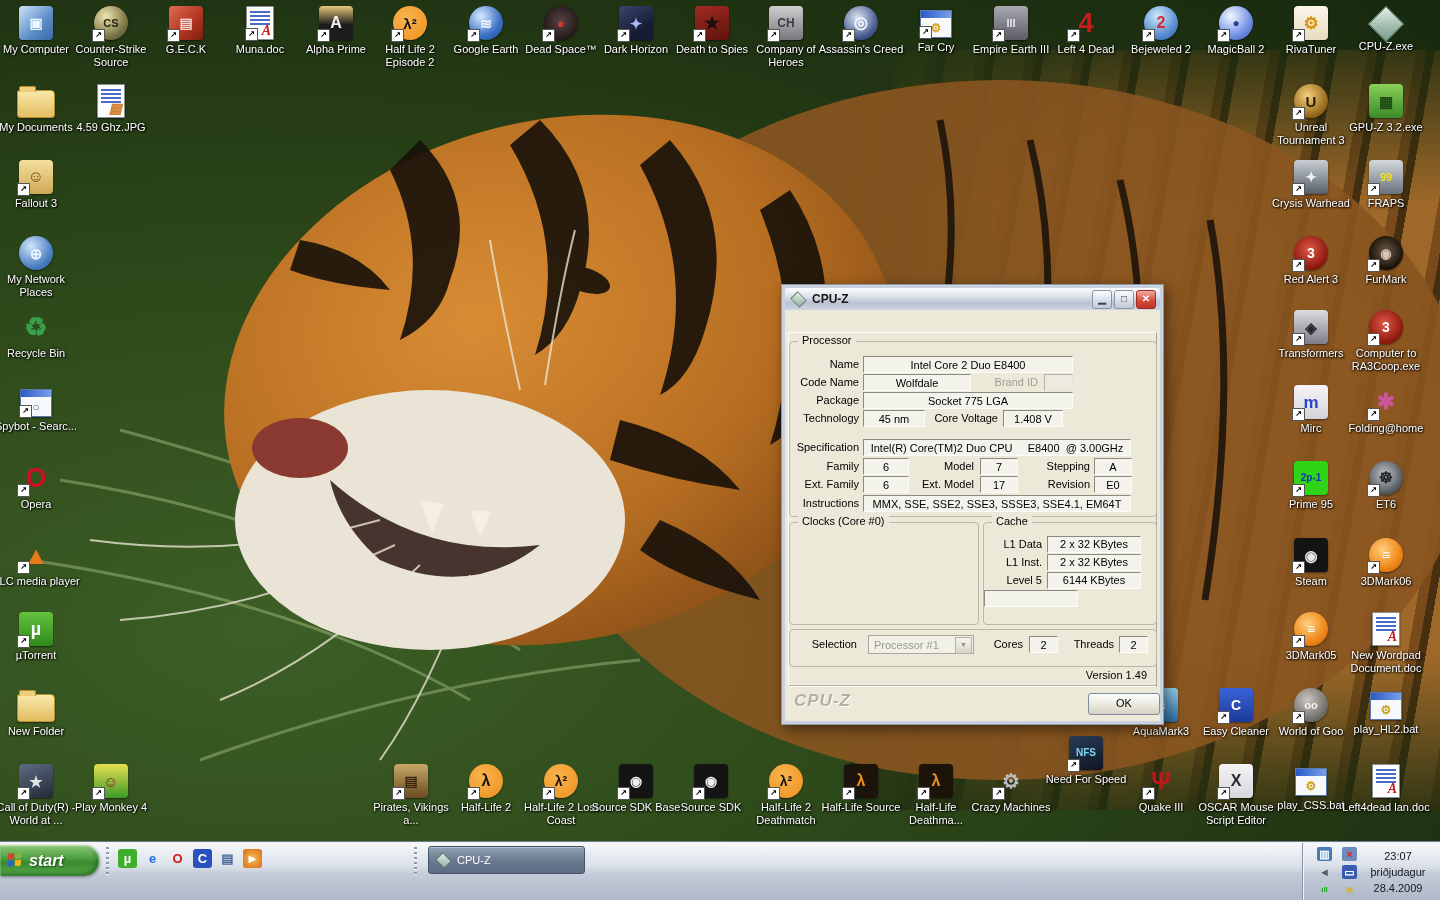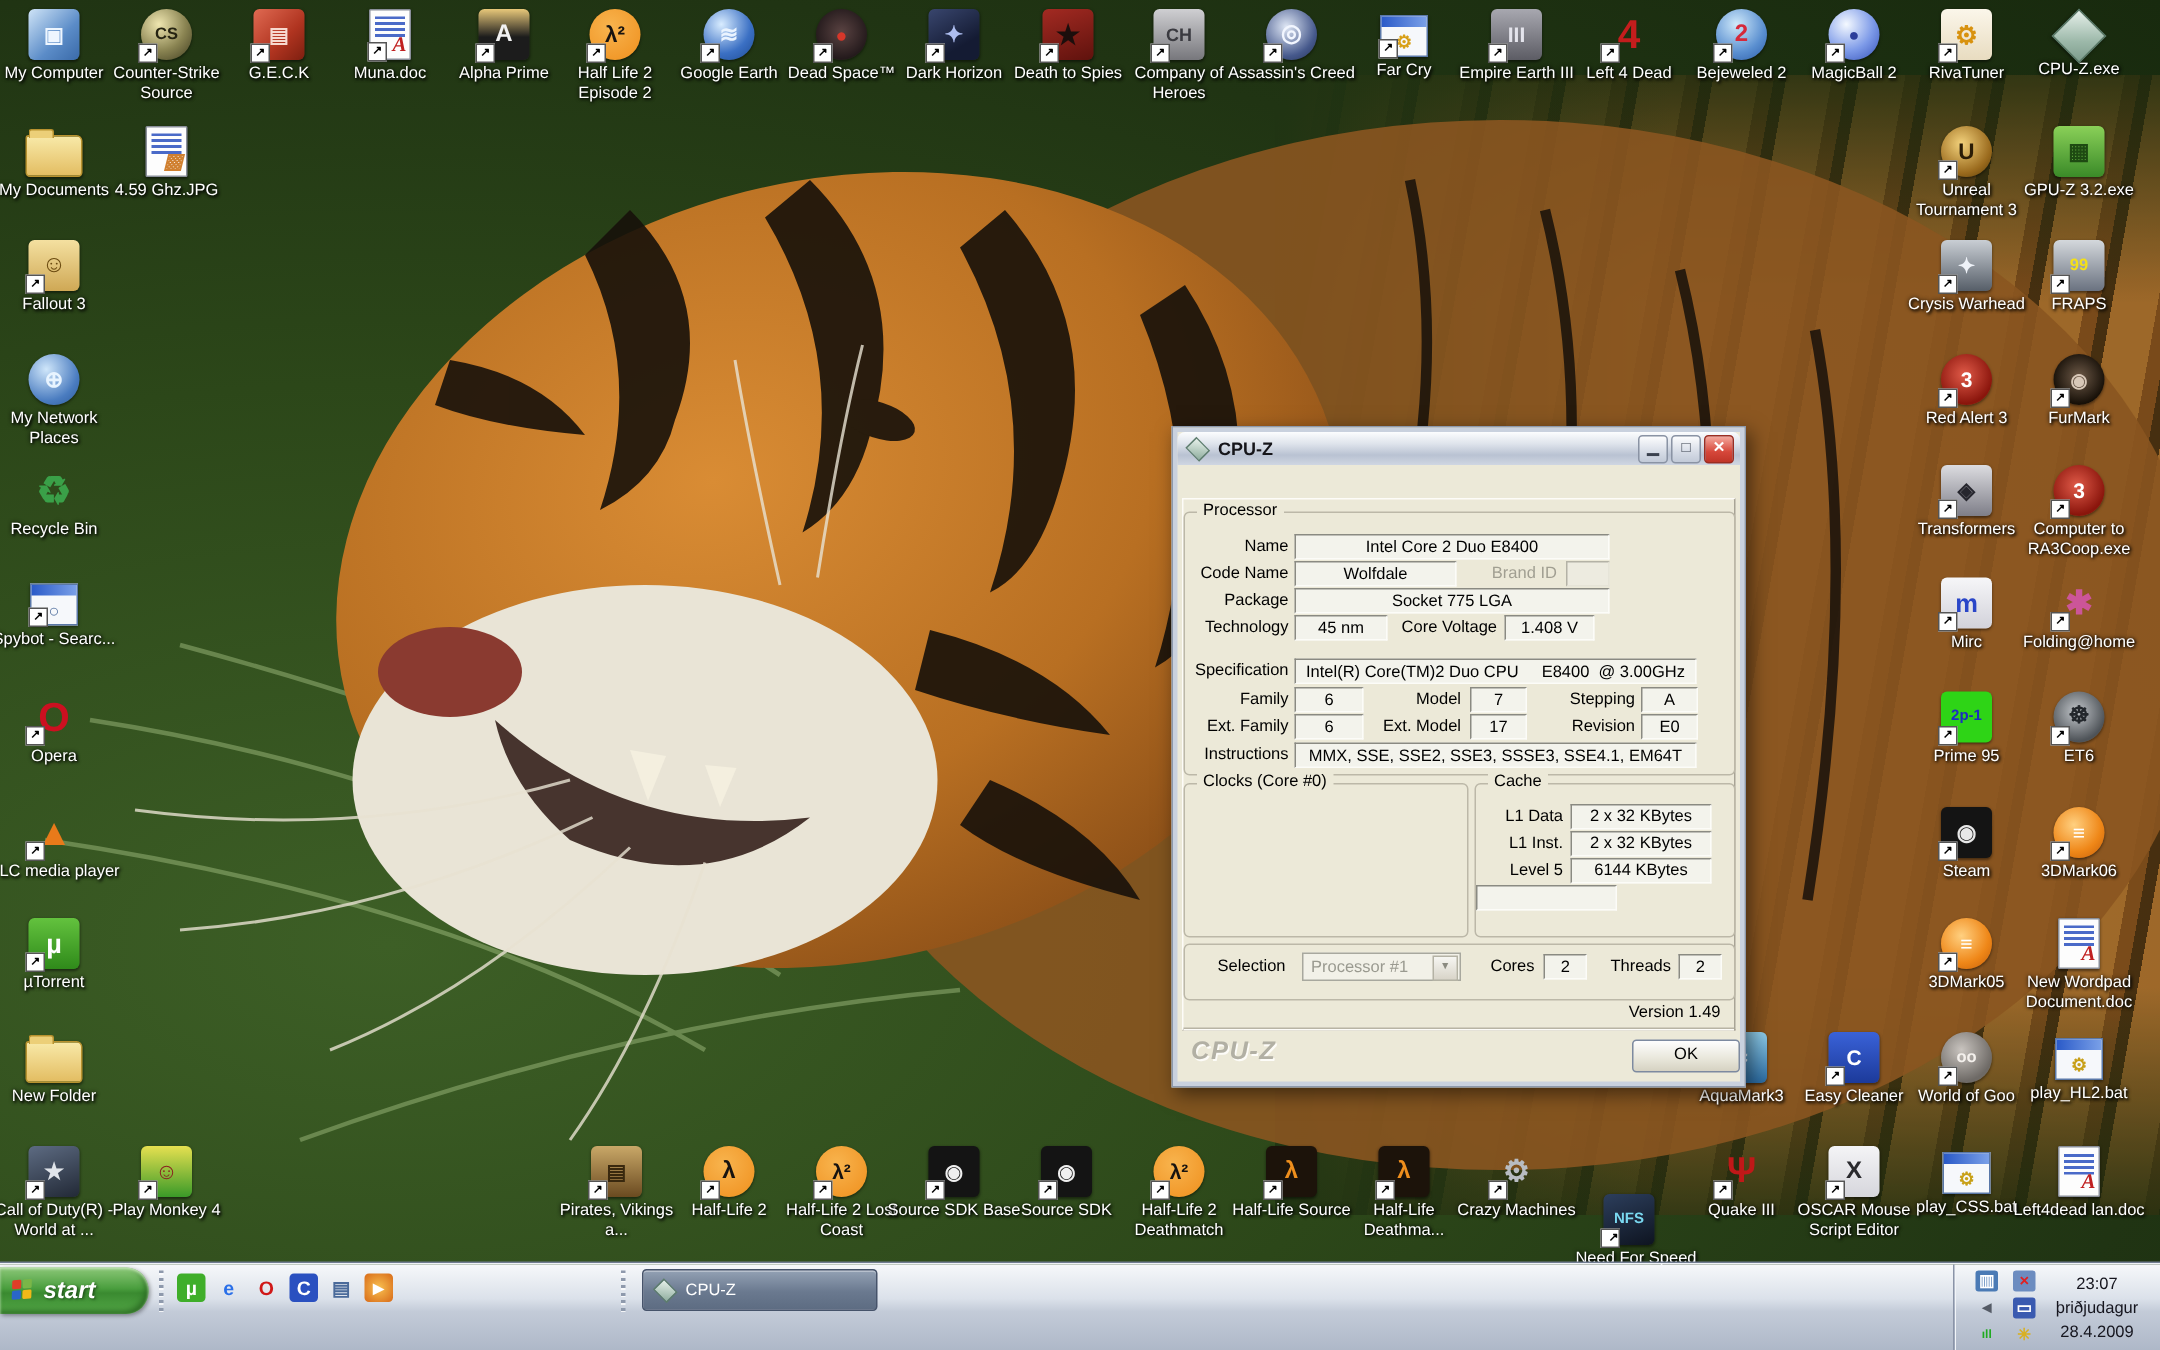--- a/index.html
+++ b/index.html
@@ -271,21 +271,21 @@
       </div>
       <div class="dicon" style="left: 891px; top: 6px;">
         <div class="ic s-wi">
           <span class="g" style="font-size: 12px; color: rgb(216, 160, 24);">⚙</span>
           <span class="sc">↗</span>
         </div>
         <div class="dlabel">Far Cry</div>
       </div>
       <div class="dicon" style="left: 966px; top: 6px;">
         <div class="ic s-sq" style="background: linear-gradient(rgb(168, 168, 176), rgb(92, 92, 100));">
-          <span class="g" style="font-size: 14px; color: rgb(228, 228, 236);">III</span>
+          <span class="g" style="font-size: 11px; color: rgb(228, 228, 236);">III</span>
           <span class="sc">↗</span>
         </div>
         <div class="dlabel">Empire Earth III</div>
       </div>
       <div class="dicon" style="left: 1041px; top: 6px;">
         <div class="ic s-pl">
           <span class="g" style="font-size: 27px; color: rgb(196, 29, 29);">4</span>
           <span class="sc">↗</span>
         </div>
         <div class="dlabel">Left 4 Dead</div>
@@ -608,21 +608,21 @@
         </div>
         <div class="dlabel">Half-Life Deathma...</div>
       </div>
       <div class="dicon" style="left: 966px; top: 764px;">
         <div class="ic s-pl">
           <span class="g" style="font-size: 20px; color: rgb(184, 188, 194);">⚙</span>
           <span class="sc">↗</span>
         </div>
         <div class="dlabel">Crazy Machines</div>
       </div>
-      <div class="dicon" style="left: 1041px; top: 796px; text-align: right;">
+      <div class="dicon" style="left: 1041px; top: 736px;">
         <div class="ic s-sq" style="background: linear-gradient(160deg, rgb(44, 62, 92), rgb(14, 20, 32));">
           <span class="g" style="font-size: 10px; color: rgb(122, 216, 240);">NFS</span>
           <span class="sc">↗</span>
         </div>
         <div class="dlabel">Need For Speed</div>
       </div>
     </div>
 
   <div id="cpuz">
     <div class="tbar">

